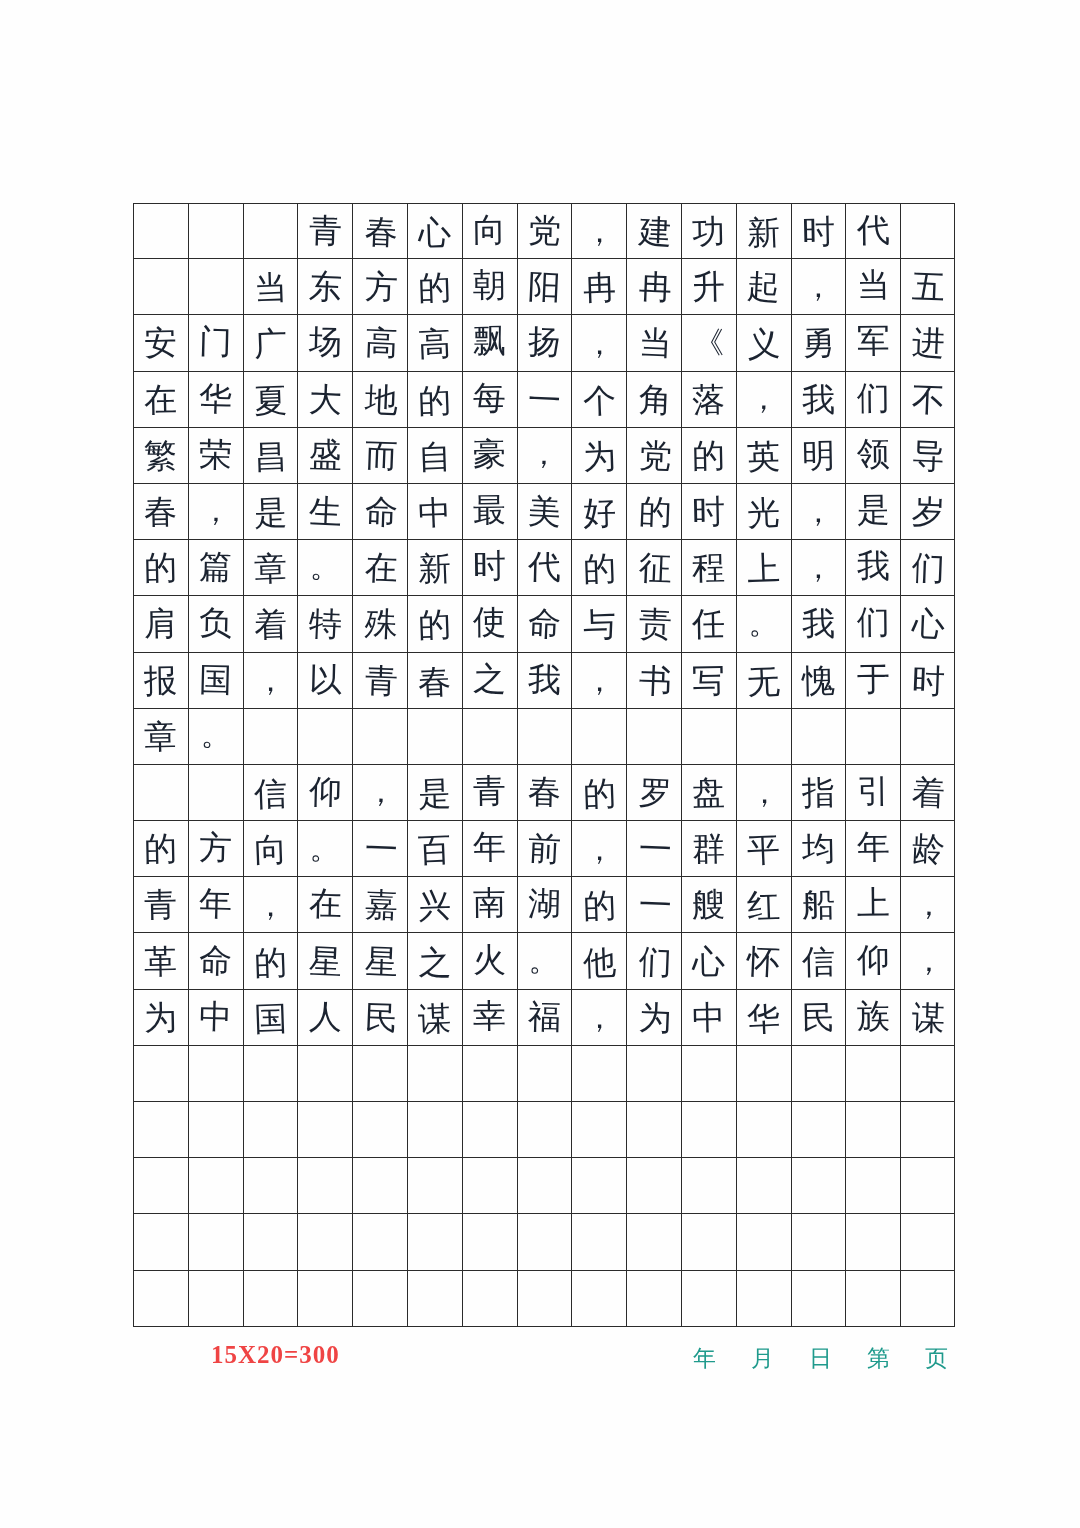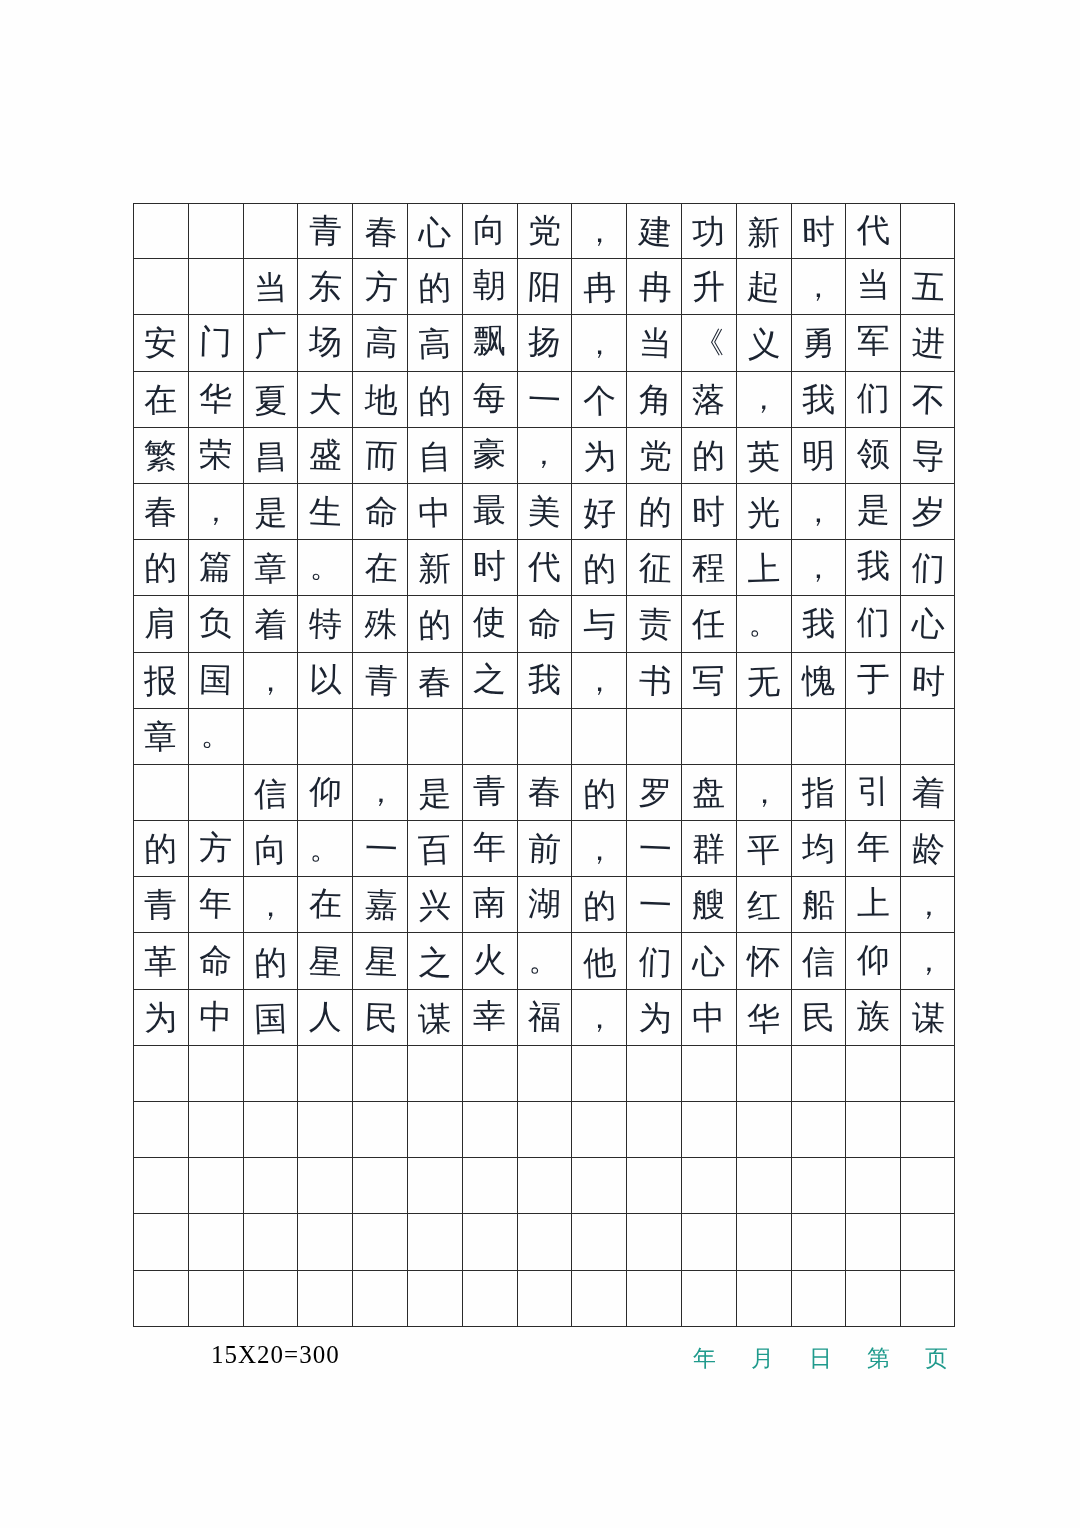--- a/index.html
+++ b/index.html
@@ -82,22 +82,22 @@
     top: 1337px;
     width: 822px;
     height: 46px;
   }
   #footer-left {
     position: absolute;
     left: 78px;
     top: 4px;
     font-family: "Liberation Serif", serif;
     font-size: 25px;
-    font-weight: 400;
-    color: #000000;
+    font-weight: 700;
+    color: #ef4444;
     letter-spacing: 1px;
   }
   #footer-right {
     position: absolute;
     right: 6px;
     top: 6px;
     font-family: "DejaVu Sans", sans-serif;
     font-size: 23px;
     color: #1f9a8c;
     letter-spacing: 1px;

